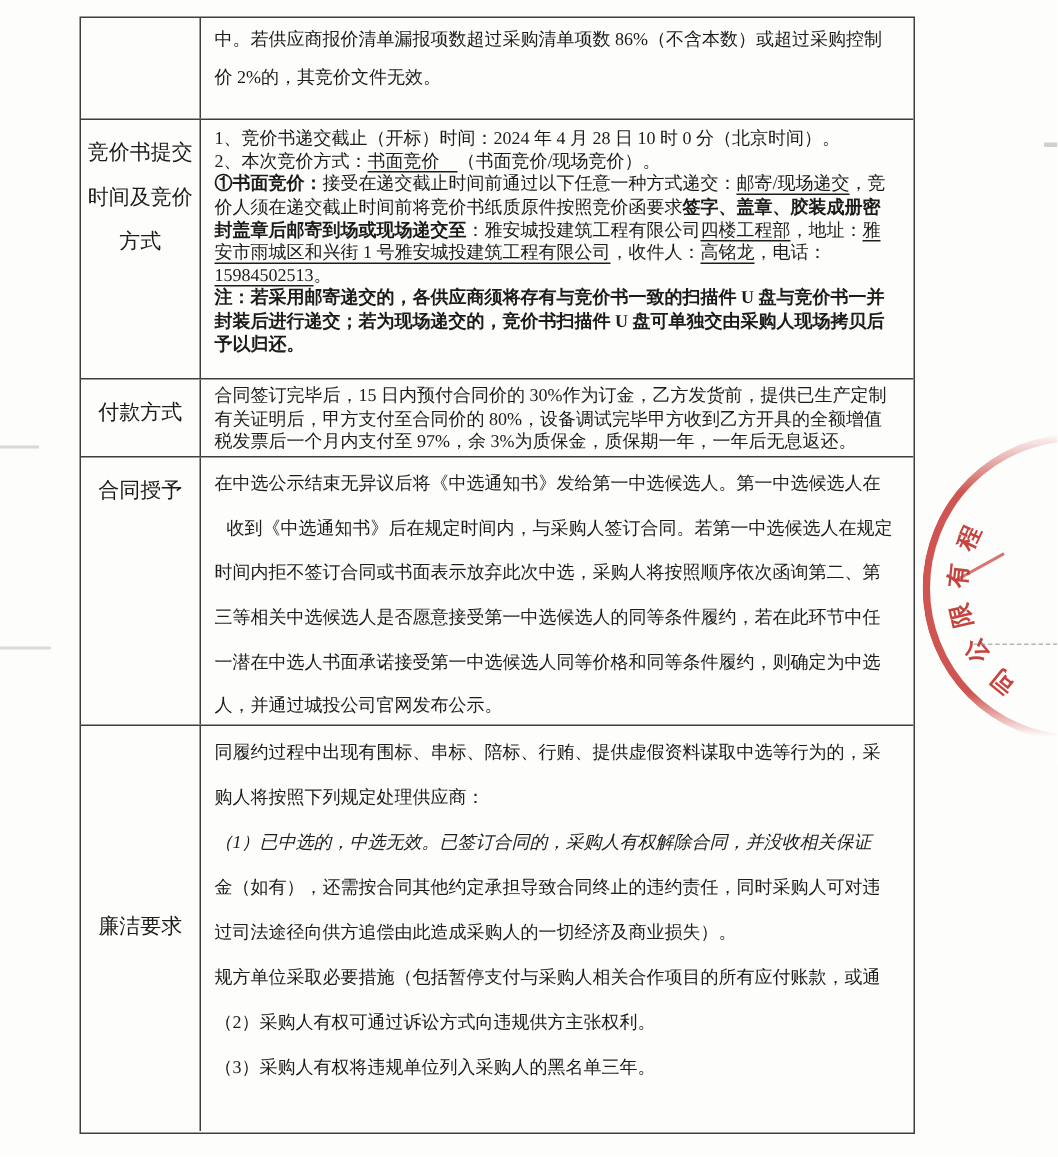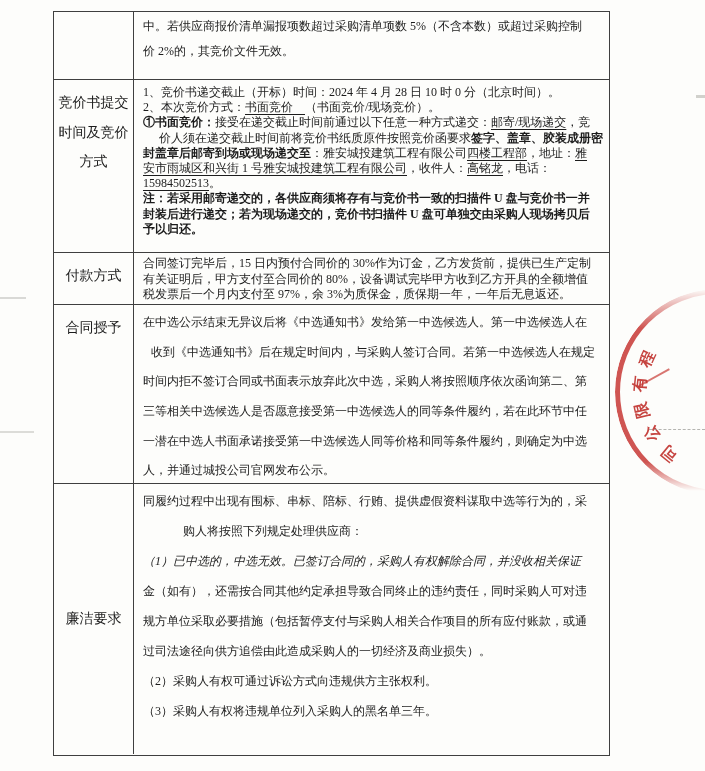--- a/index.html
+++ b/index.html
@@ -52,35 +52,35 @@
   .a-right-1{left:696px;top:95px;width:9px;height:3px;background:#bdbdb8;opacity:.7;}
 </style>
 </head>
 <body>
 
 <div class="page">
   <div class="doc-table" id="doc-table">
       <div class="t-row" style="height: 67px;">
         <div class="t-label"></div>
         <div class="t-content" style="padding-top: 2px;">
-          <div class="c-line" style="line-height: 25px; height: 25px;"><span class="">中。若供应商报价清单漏报项数超过采购清单项数 5%（不含本数）或超过采购控制</span></div>
+          <div class="c-line" style="line-height: 25px; height: 25px;"><span class="">中。若供应商报价清单漏报项数超过采购清单项数 86%（不含本数）或超过采购控制</span></div>
           <div class="c-line" style="line-height: 25px; height: 25px;"><span class="">价 2%的，其竞价文件无效。</span></div>
         </div>
       </div>
       <div class="t-row" style="height: 173px;">
         <div class="t-label">
           <div>竞价书提交</div>
           <div>时间及竞价</div>
           <div>方式</div>
         </div>
         <div class="t-content" style="padding-top: 5px;">
           <div class="c-line" style="line-height: 15.2px; height: 15.2px;"><span class="">1、竞价书递交截止（开标）时间：2024 年 4 月 28 日 10 时 0 分（北京时间）。</span></div>
           <div class="c-line" style="line-height: 15.2px; height: 15.2px;"><span class="">2、本次竞价方式：</span><span class="seg-u">书面竞价　</span><span class="">（书面竞价/现场竞价）。</span></div>
           <div class="c-line" style="line-height: 15.2px; height: 15.2px;"><span class="seg-b ">①书面竞价：</span><span class="">接受在递交截止时间前通过以下任意一种方式递交：</span><span class="seg-u">邮寄/现场递交</span><span class="">，竞</span></div>
-          <div class="c-line" style="line-height: 15.2px; height: 15.2px; text-align: right;"><span class="">价人须在递交截止时间前将竞价书纸质原件按照竞价函要求</span><span class="seg-b ">签字、盖章、胶装成册密</span></div>
+          <div class="c-line" style="line-height: 15.2px; height: 15.2px;"><span class="">价人须在递交截止时间前将竞价书纸质原件按照竞价函要求</span><span class="seg-b ">签字、盖章、胶装成册密</span></div>
           <div class="c-line" style="line-height: 15.2px; height: 15.2px;"><span class="seg-b ">封盖章后邮寄到场或现场递交至</span><span class="">：雅安城投建筑工程有限公司</span><span class="seg-u">四楼工程部</span><span class="">，地址：</span><span class="seg-u">雅</span></div>
           <div class="c-line" style="line-height: 15.2px; height: 15.2px;"><span class="seg-u">安市雨城区和兴街 1 号雅安城投建筑工程有限公司</span><span class="">，收件人：</span><span class="seg-u">高铭龙</span><span class="">，电话：</span></div>
           <div class="c-line" style="line-height: 15.2px; height: 15.2px;"><span class="seg-u">15984502513</span><span class="">。</span></div>
           <div class="c-line" style="line-height: 15.2px; height: 15.2px;"><span class="seg-b ">注：若采用邮寄递交的，各供应商须将存有与竞价书一致的扫描件 U 盘与竞价书一并</span></div>
           <div class="c-line" style="line-height: 15.2px; height: 15.2px;"><span class="seg-b ">封装后进行递交；若为现场递交的，竞价书扫描件 U 盘可单独交由采购人现场拷贝后</span></div>
           <div class="c-line" style="line-height: 15.2px; height: 15.2px;"><span class="seg-b ">予以归还。</span></div>
         </div>
       </div>
       <div class="t-row" style="height: 52px;">
         <div class="t-label">
@@ -104,25 +104,25 @@
           <div class="c-line" style="line-height: 29.7px; height: 29.7px;"><span class="">一潜在中选人书面承诺接受第一中选候选人同等价格和同等条件履约，则确定为中选</span></div>
           <div class="c-line" style="line-height: 29.7px; height: 29.7px;"><span class="">人，并通过城投公司官网发布公示。</span></div>
         </div>
       </div>
       <div class="t-row" style="height: 271px;">
         <div class="t-label center">
           <div>廉洁要求</div>
         </div>
         <div class="t-content" style="padding-top: 2px;">
           <div class="c-line" style="line-height: 30px; height: 30px;"><span class="">同履约过程中出现有围标、串标、陪标、行贿、提供虚假资料谋取中选等行为的，采</span></div>
-          <div class="c-line" style="line-height: 30px; height: 30px; margin-left: 40px;"><span class="">购人将按照下列规定处理供应商：</span></div>
+          <div class="c-line" style="line-height: 30px; height: 30px;"><span class="">购人将按照下列规定处理供应商：</span></div>
           <div class="c-line" style="line-height: 30px; height: 30px; font-style: italic;"><span class="">（1）已中选的，中选无效。已签订合同的，采购人有权解除合同，并没收相关保证</span></div>
           <div class="c-line" style="line-height: 30px; height: 30px;"><span class="">金（如有），还需按合同其他约定承担导致合同终止的违约责任，同时采购人可对违</span></div>
+          <div class="c-line" style="line-height: 30px; height: 30px;"><span class="">过司法途径向供方追偿由此造成采购人的一切经济及商业损失）。</span></div>
           <div class="c-line" style="line-height: 30px; height: 30px;"><span class="">规方单位采取必要措施（包括暂停支付与采购人相关合作项目的所有应付账款，或通</span></div>
-          <div class="c-line" style="line-height: 30px; height: 30px;"><span class="">过司法途径向供方追偿由此造成采购人的一切经济及商业损失）。</span></div>
           <div class="c-line" style="line-height: 30px; height: 30px;"><span class="">（2）采购人有权可通过诉讼方式向违规供方主张权利。</span></div>
           <div class="c-line" style="line-height: 30px; height: 30px;"><span class="">（3）采购人有权将违规单位列入采购人的黑名单三年。</span></div>
         </div>
       </div>
     </div>
 
   <div class="stamp">
     <div class="stamp-ring"></div>
     <div id="stamp-chars">
         <span class="stamp-char" style="left: 647.308px; top: 359.036px; transform: translate(-50%, -50%) rotate(295deg);">程</span>

